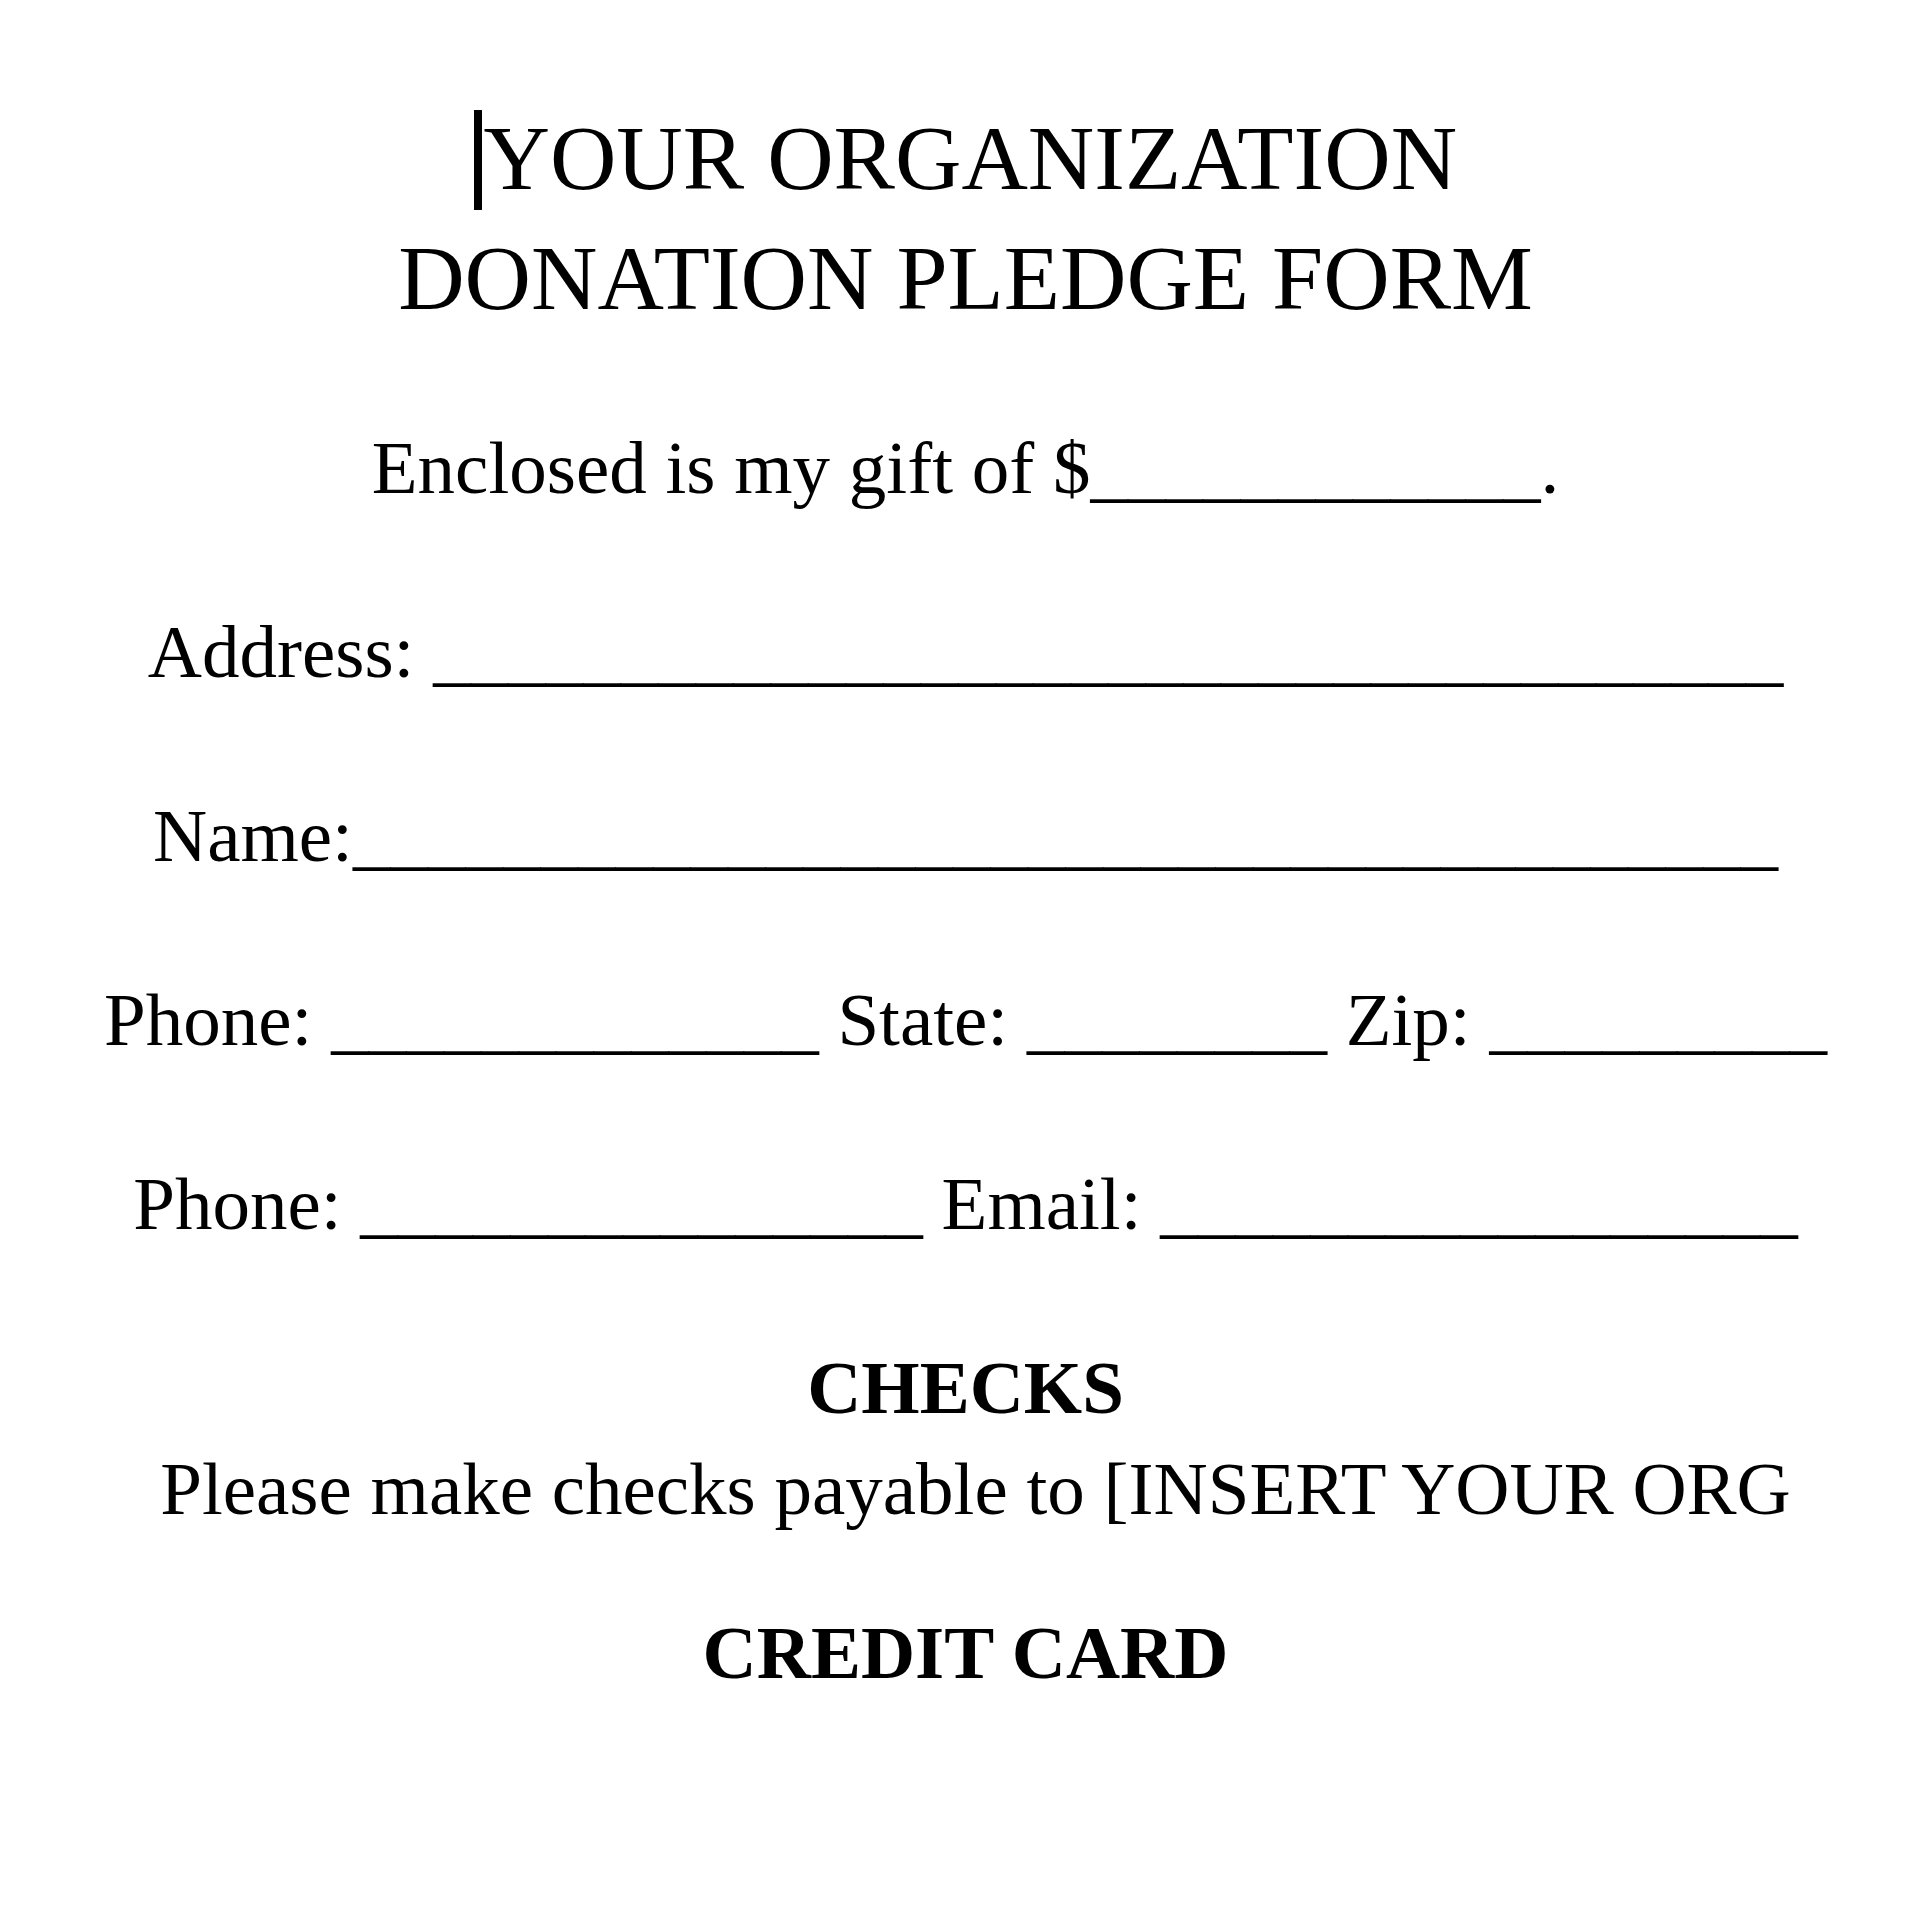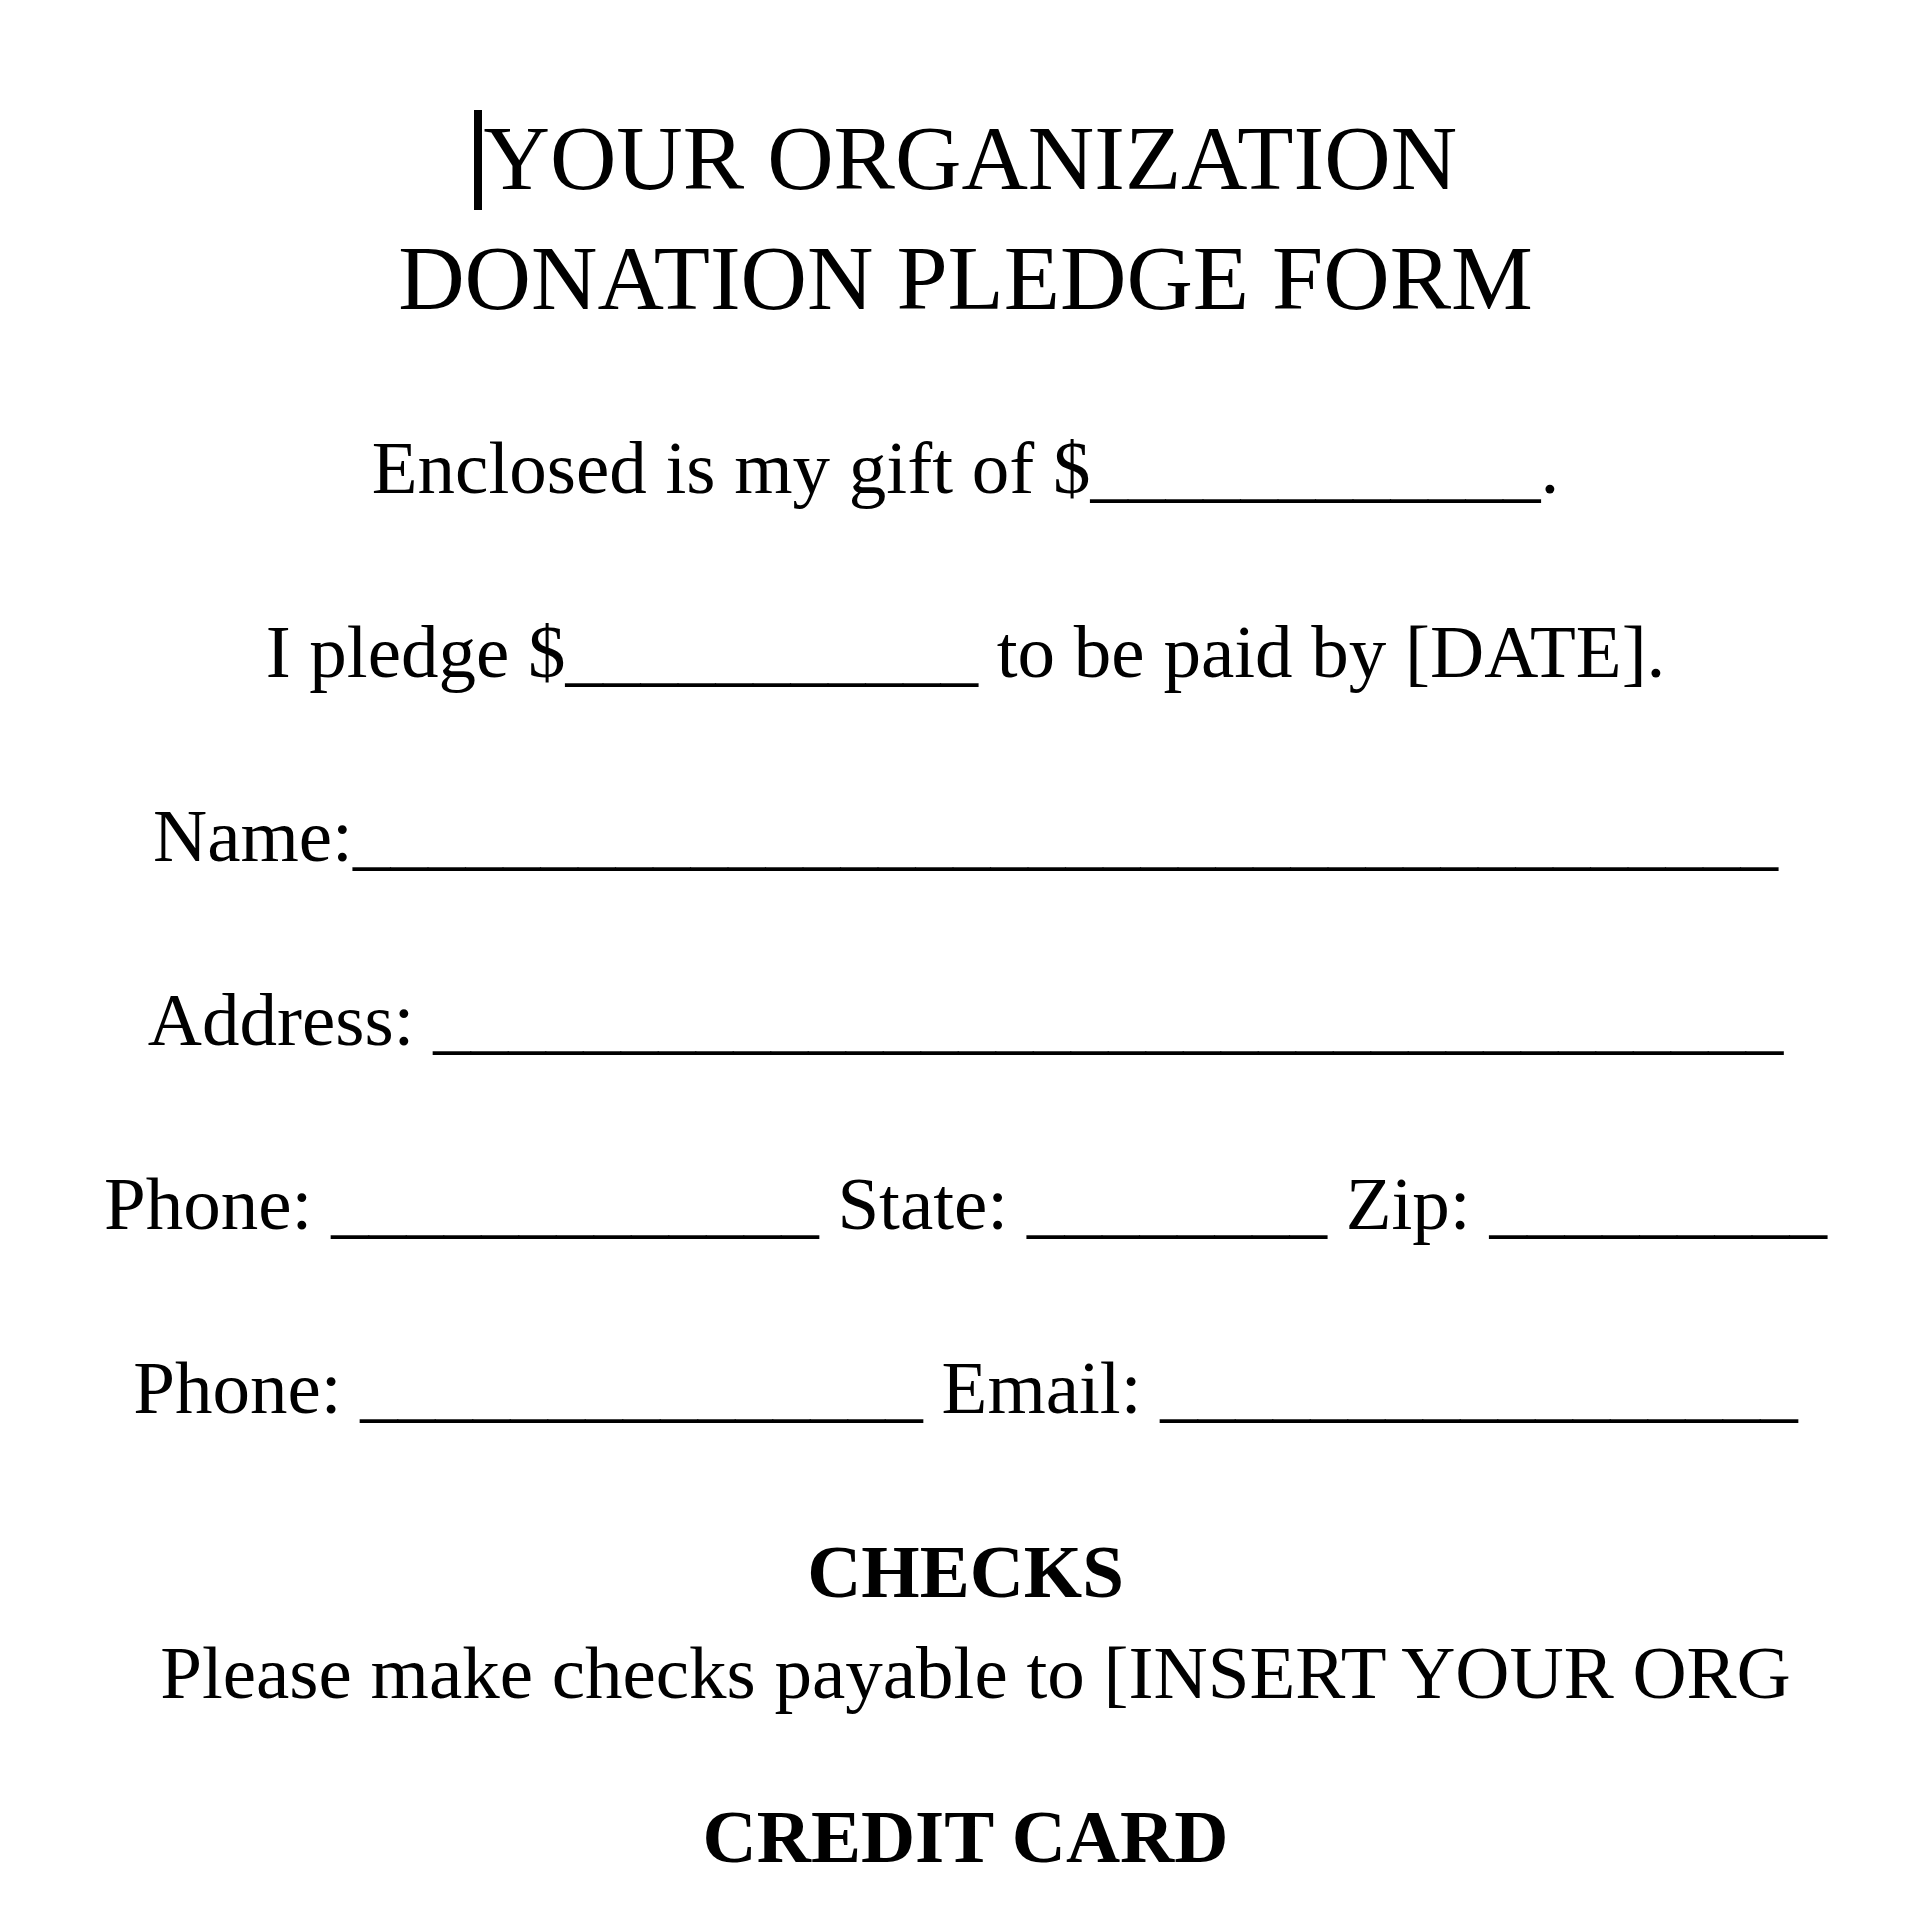--- a/index.html
+++ b/index.html
@@ -65,25 +65,24 @@
 
 <div class="doc">
 
   <h1 class="title">
     <span class="t-line"><span class="caret"></span><span>YOUR ORGANIZATION</span></span>
     <span class="t-line">DONATION PLEDGE FORM</span>
   </h1>
 
   <p class="body-text line first-line"><span>Enclosed is my gift of $</span><span class="blank">____________</span><span>.</span></p>
 
-  <p class="body-text line"><span>I pledge $</span><span class="blank">___________</span><span> to be paid by [DATE].</span></p>
+
+  <p class="body-text line"><span>Address: </span><span class="blank">____________________________________</span></p>
 
   <p class="body-text line"><span>Name:</span><span class="blank">______________________________________</span></p>
-
-  <p class="body-text line"><span>Address: </span><span class="blank">____________________________________</span></p>
 
   <p class="body-text line"><span>Phone: </span><span class="blank">_____________</span><span> State: </span><span class="blank">________</span><span> Zip: </span><span class="blank">_________</span></p>
 
   <p class="body-text line"><span>Phone: </span><span class="blank">_______________</span><span> Email: </span><span class="blank">_________________</span></p>
 
   <p class="body-text section-heading">CHECKS</p>
 
   <p class="body-text section-body">
       <span class="wrap-line">Please make checks payable to [INSERT YOUR ORG</span>
     </p>

